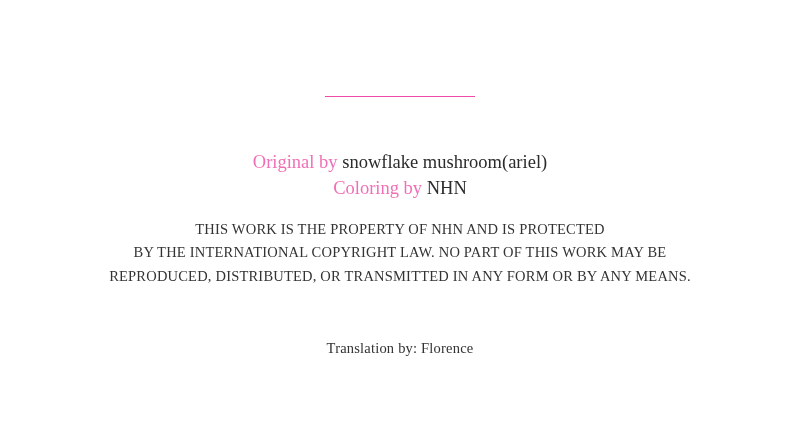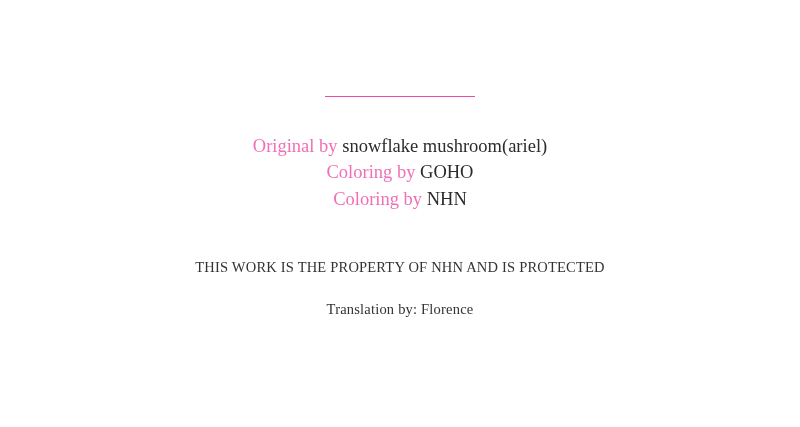--- a/index.html
+++ b/index.html
@@ -14,20 +14,21 @@
     overflow: hidden;
   }
   .page {
     position: relative;
     width: 800px;
     height: 393px;
     box-sizing: border-box;
     display: flex;
     flex-direction: column;
     align-items: center;
+    gap: 16px;
   }
   .divider {
     width: 150px;
     height: 0;
     border-top: 1.5px solid #ef4aa8;
     margin-top: 96px;
   }
   .credits {
     margin-top: 36px;
     text-align: center;
@@ -38,59 +39,56 @@
   .credits .line {
     white-space: nowrap;
   }
   .credits .role {
     color: #f06fb6;
   }
   .credits .name {
     color: #2b2b2b;
   }
   .legal {
-    margin-top: 44px;
     text-align: center;
     color: #333333;
     font-size: 14.5px;
     line-height: 1.62;
     letter-spacing: 0.2px;
   }
   .legal .legal-line {
     white-space: nowrap;
   }
   .translation {
-    margin-top: 22px;
+    margin-top: 36px;
     text-align: left;
     color: #333333;
     font-size: 14.5px;
     letter-spacing: 0.2px;
   }
 </style>
 </head>
 <body>
 
 <div class="page">
 
   <div class="divider"></div>
 
   <div class="credits">
     <div class="line">
       <span class="role">Original by</span>
       <span class="name">snowflake mushroom(ariel)</span>
     </div>
     <div class="line">
       <span class="role">Coloring by</span>
-      <span class="name">GOHO</span>
-    </div>
-    <div class="line">
-      <span class="role">Coloring by</span>
       <span class="name">NHN</span>
     </div>
   </div>
 
   <div class="legal">
     <div class="legal-line">THIS WORK IS THE PROPERTY OF NHN AND IS PROTECTED</div>
+    <div class="legal-line">BY THE INTERNATIONAL COPYRIGHT LAW. NO PART OF THIS WORK MAY BE</div>
+    <div class="legal-line">REPRODUCED, DISTRIBUTED, OR TRANSMITTED IN ANY FORM OR BY ANY MEANS.</div>
   </div>
 
   <div class="translation">Translation by: Florence</div>
 
 </div>
 
 </body></html>

